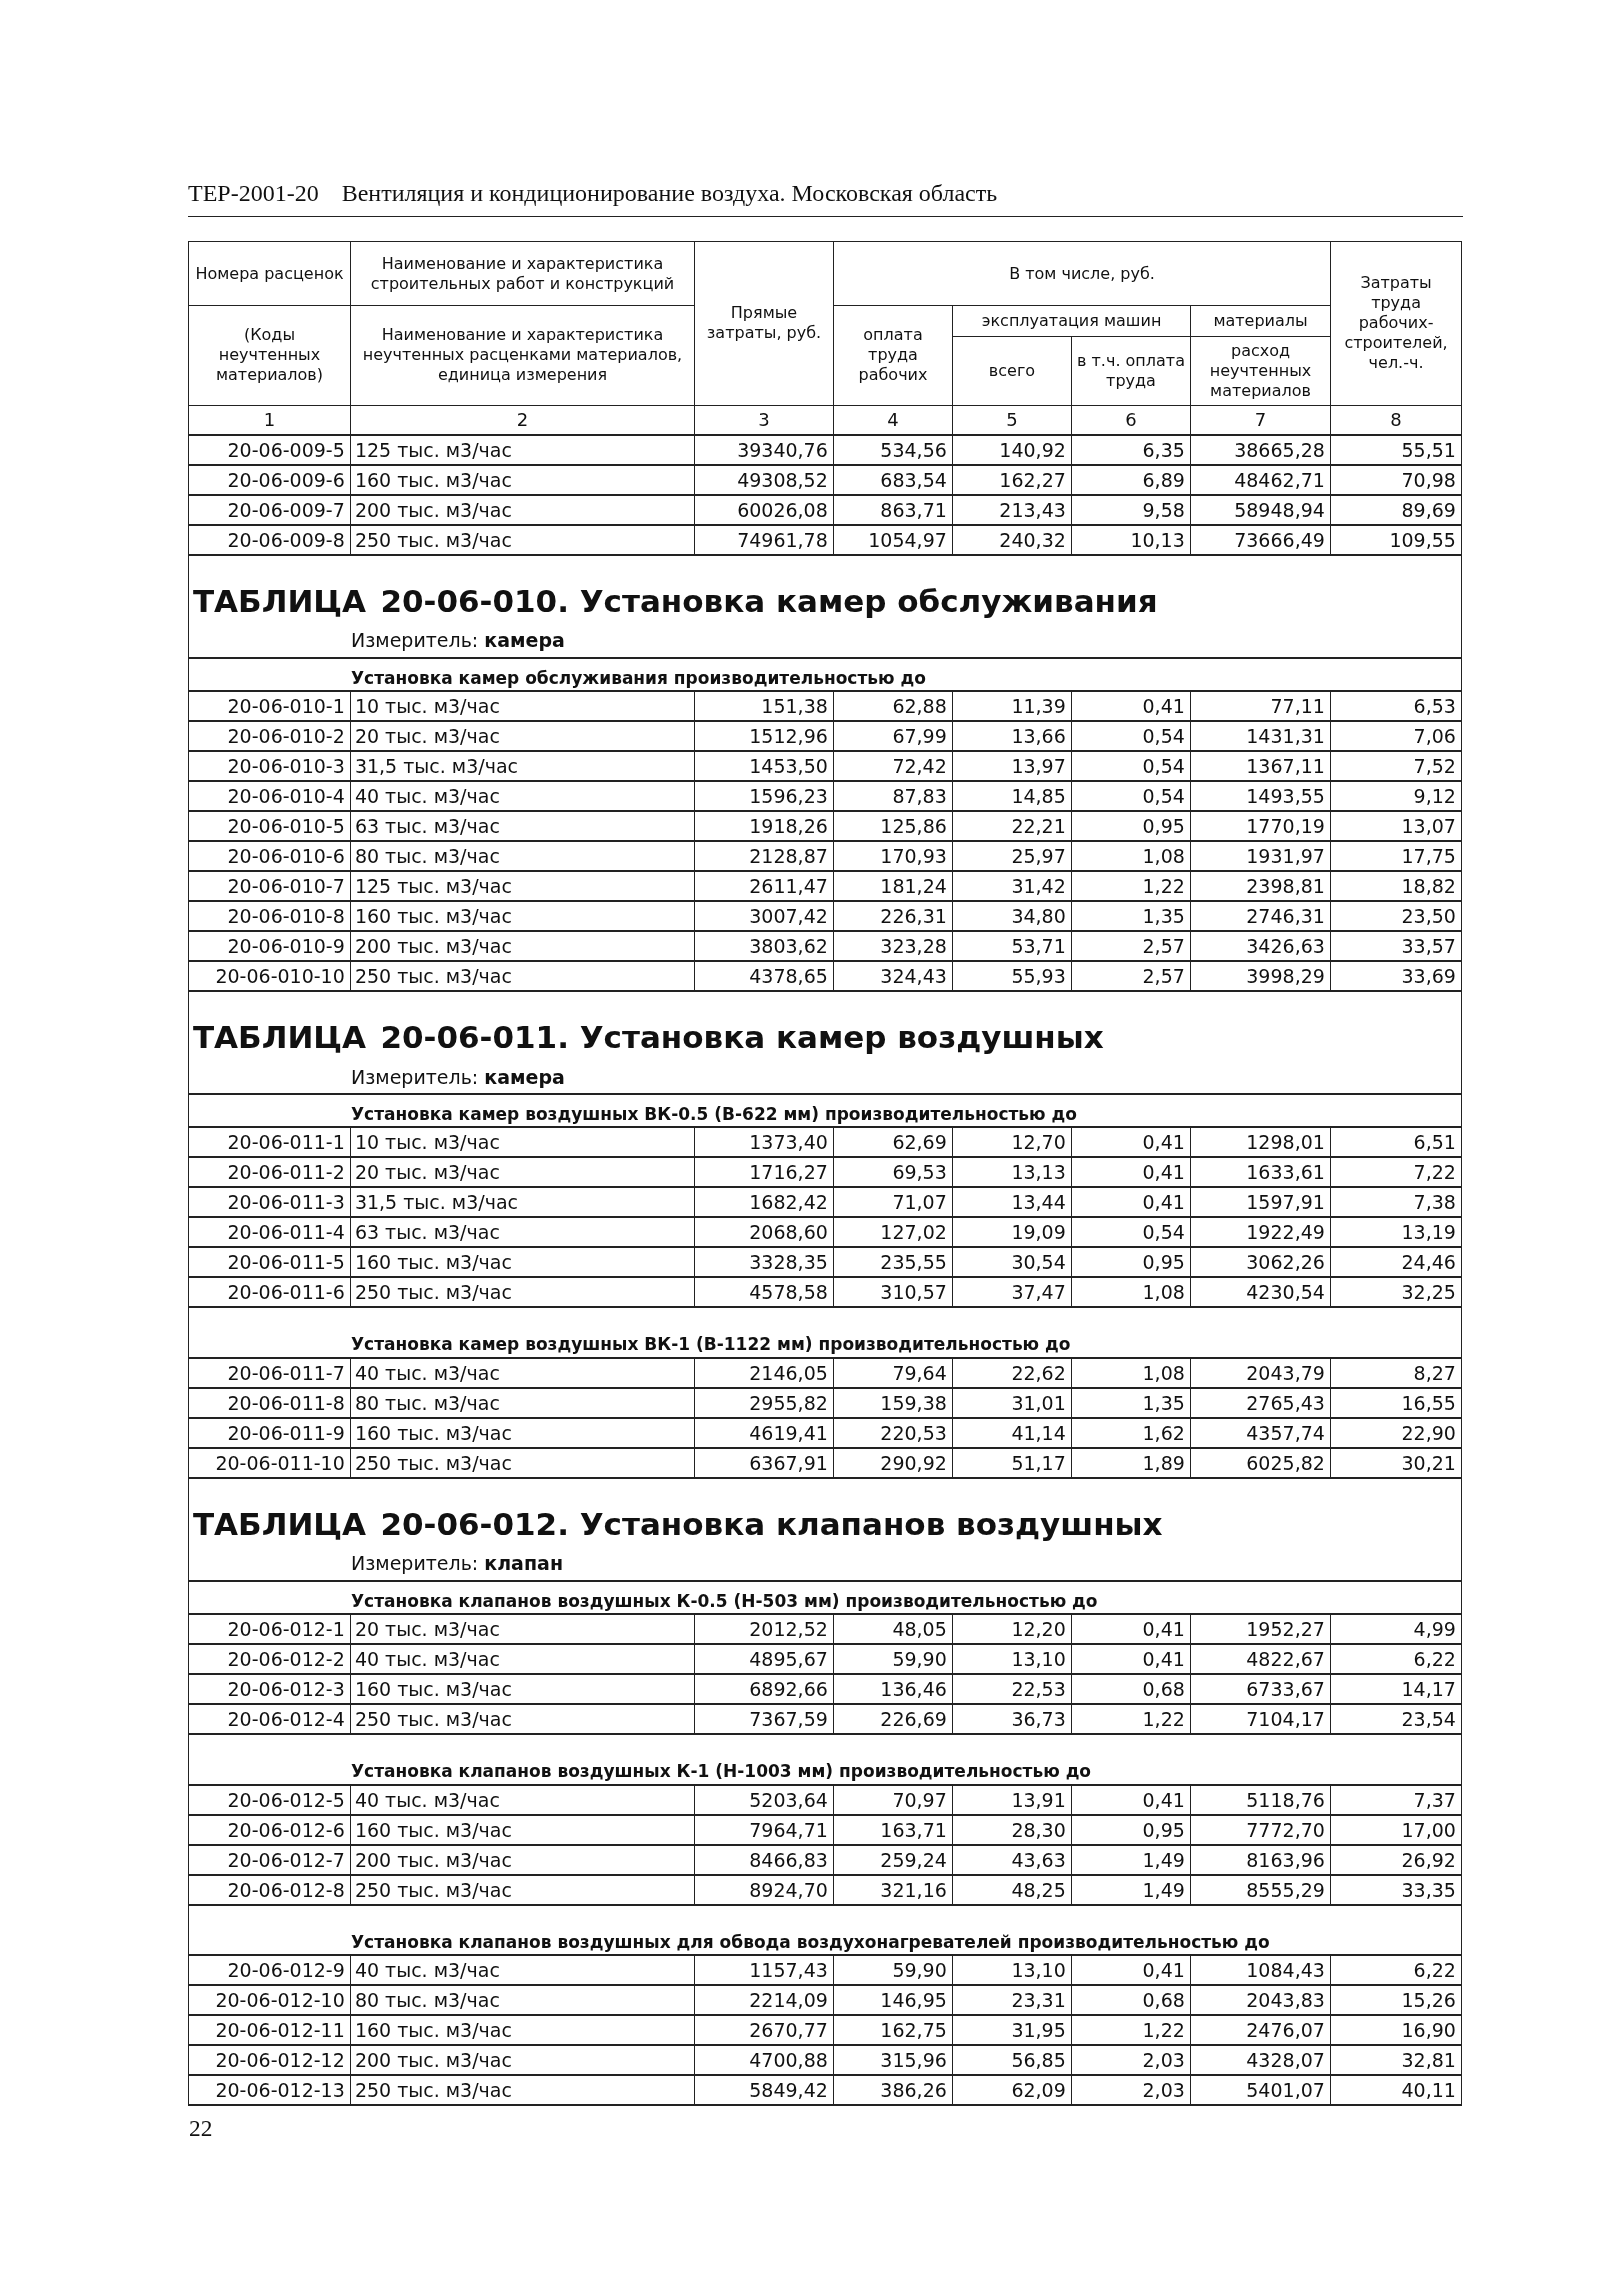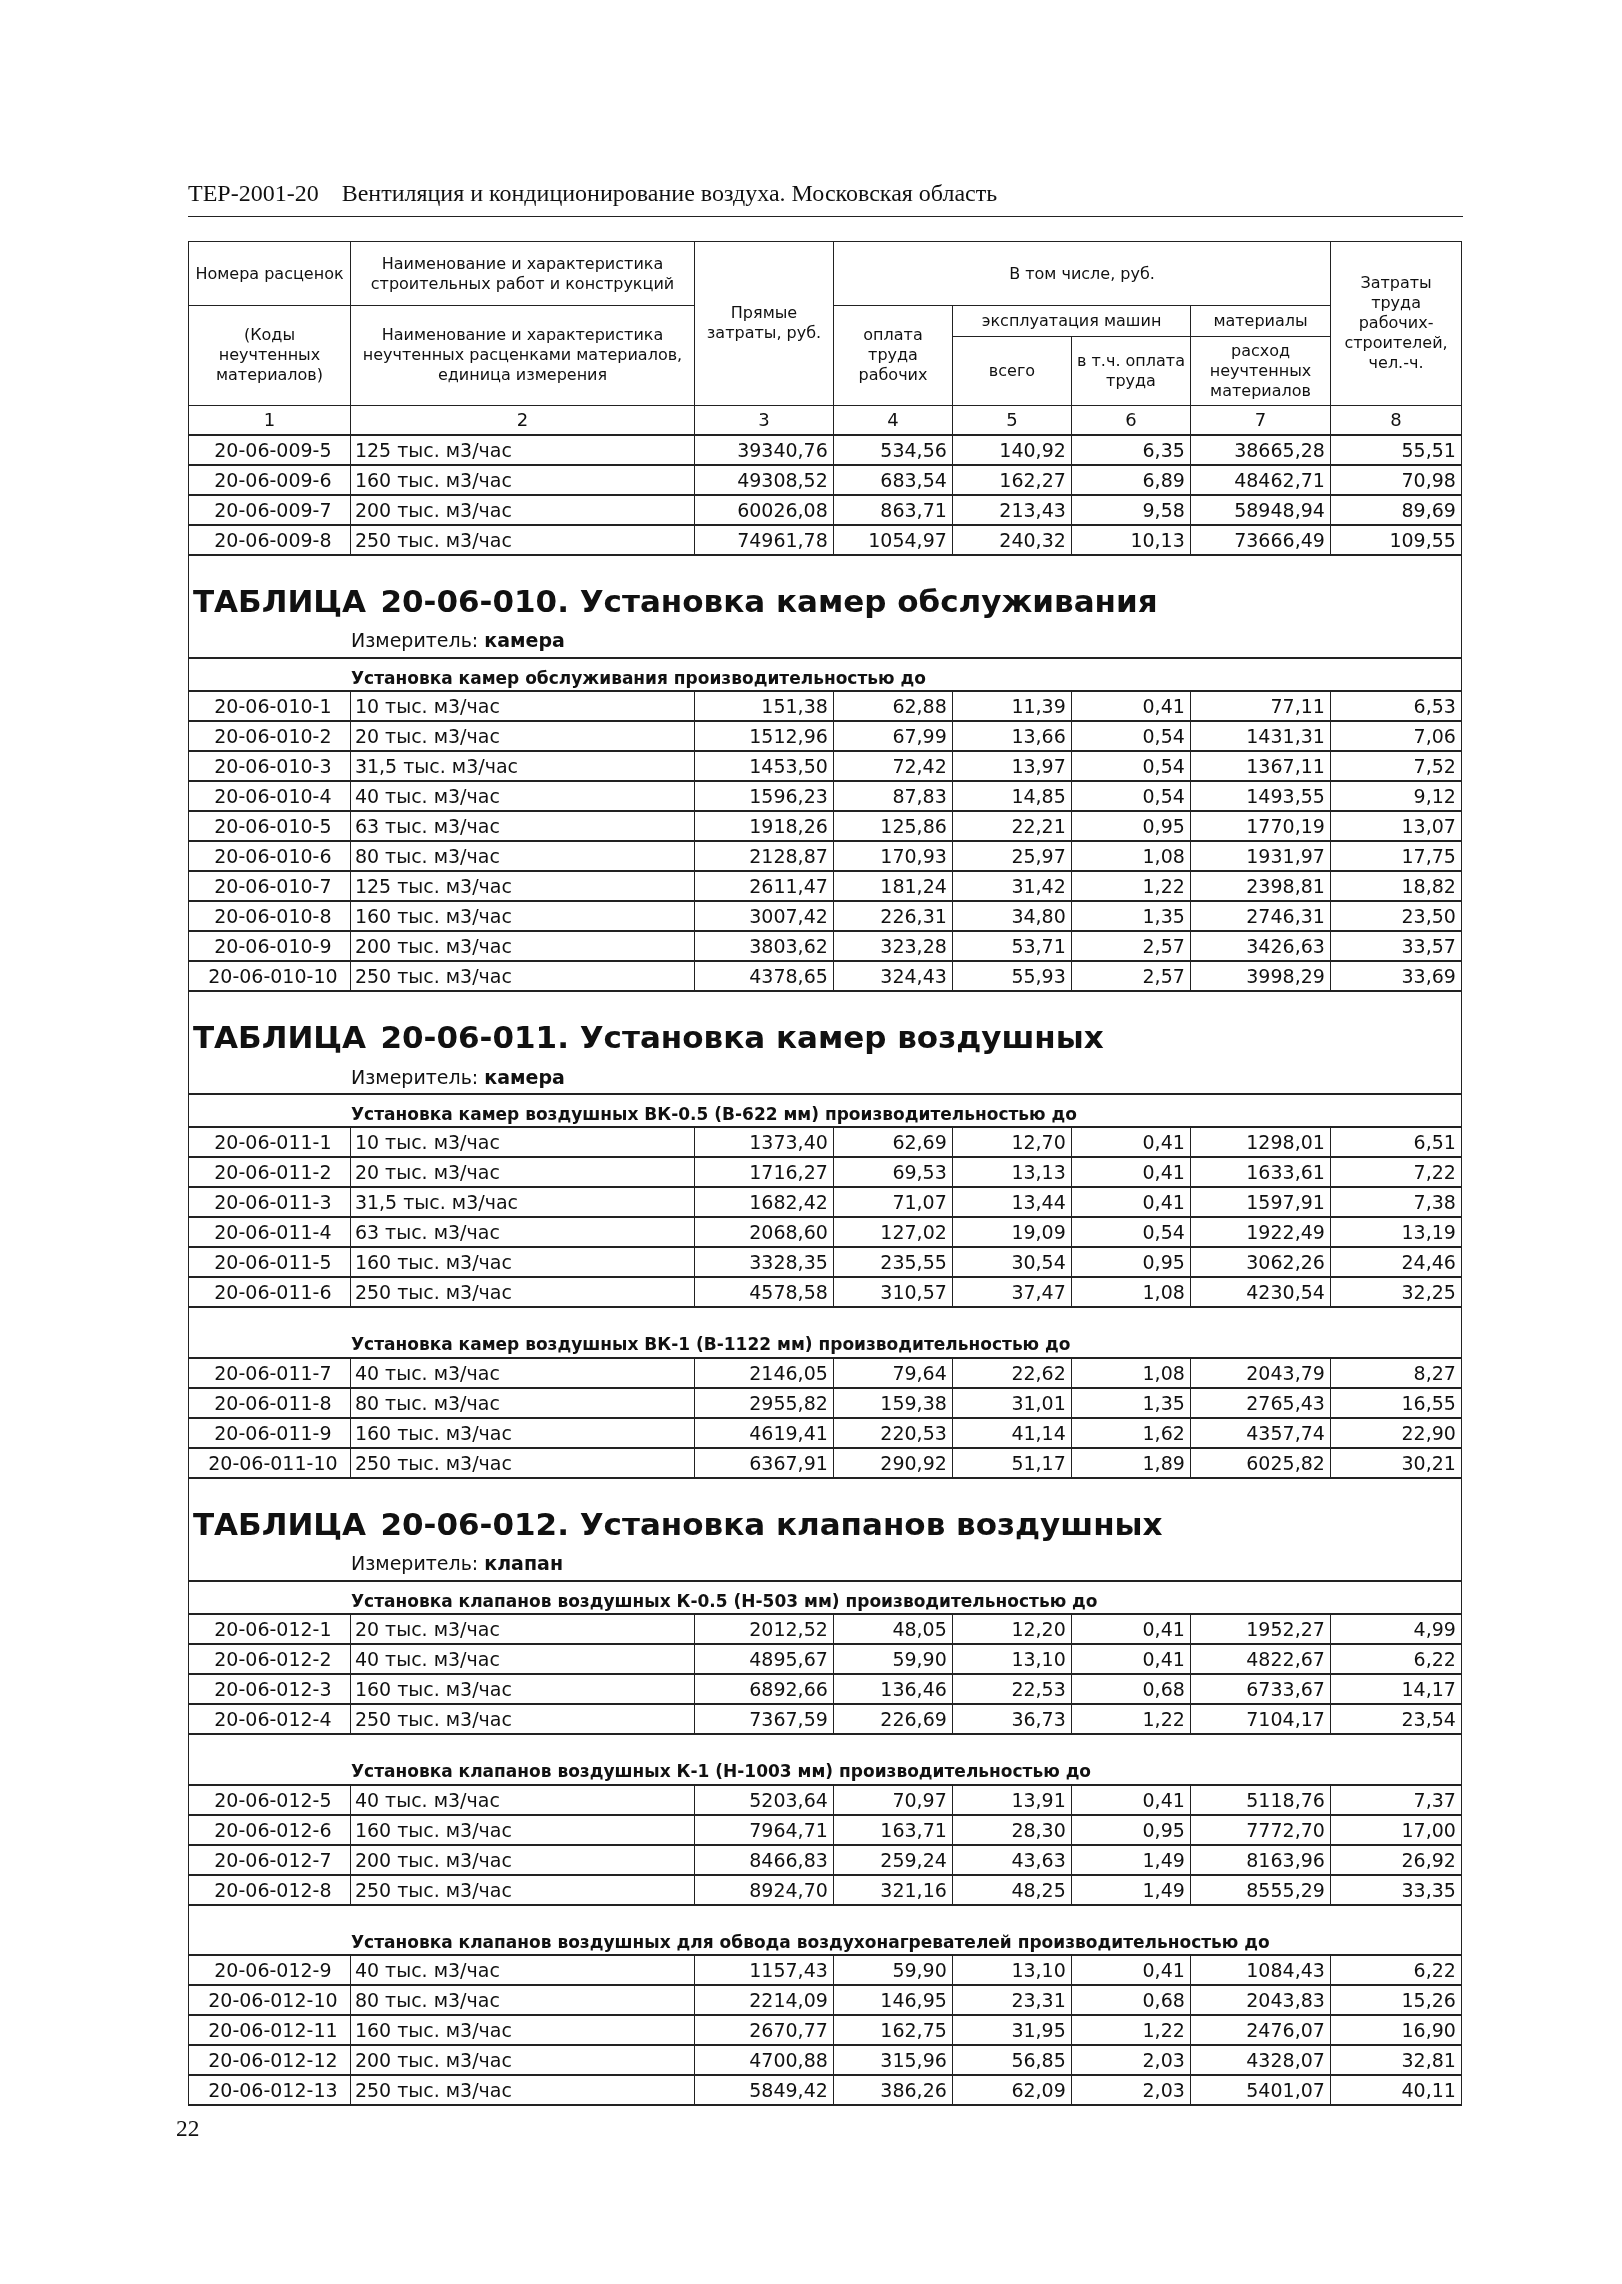--- a/index.html
+++ b/index.html
@@ -12,39 +12,39 @@
   .page-header .code { margin-right: 17px; }
   .sheet {
     position: absolute; left: 188px; top: 241px; width: 1274px;
     font-family: "DejaVu Sans", "Liberation Sans", sans-serif;
   }
   table { border-collapse: collapse; width: 100%; table-layout: fixed; }
   td, th { border: 1.3px solid #222; padding: 0 5.2px; font-weight: normal; }
   th { font-size: 16px; line-height: 20px; text-align: center; vertical-align: middle; padding: 2.6px 2.6px; }
   .colnum td { text-align: center; font-size: 18px; height: 28.5px; border-bottom: 2.6px solid #222; }
   .datarow td { font-size: 19px; height: 28px; border-bottom: 2.3px solid #222; text-align: right; white-space: nowrap; }
-  .datarow td.code { text-align: center; padding-left: 12px; }
+  .datarow td.code { text-align: right; padding-left: 12px; }
   .datarow td.name { text-align: left; padding-left: 3.9px; }
   .table-title td {
     border-left: 1.3px solid #222; border-right: 1.3px solid #222; border-top: none; border-bottom: none;
     font-family: "DejaVu Sans", sans-serif; font-weight: bold; font-size: 31px;
     padding: 27px 5.2px 6.5px 3.9px; white-space: nowrap;
   }
   .table-title .lbl { margin-right: 14.3px; }
   .meter td {
     border-left: 1.3px solid #222; border-right: 1.3px solid #222; border-top: none;
     border-bottom: 2.3px solid #222; font-size: 19px; padding: 3.9px 0 5.2px 162px; height: 22px;
   }
   .meter .unit { font-weight: bold; }
   .subhead td {
     font-size: 17px; font-weight: bold; padding: 9px 0 2.6px 162px; height: 19.5px;
     border-bottom: 2.3px solid #222; white-space: nowrap;
   }
   .page-number {
-    position: absolute; left: 176px; top: 2115px;
+    position: absolute; left: 189px; top: 2115px;
     font-family: "Liberation Serif", serif; font-size: 23.4px;
   }
 </style>
 </head>
 <body>
 
 <div class="page-header">
   <span class="code">ТЕР-2001-20</span>
   <span>Вентиляция и кондиционирование воздуха. Московская область</span>
 </div>

